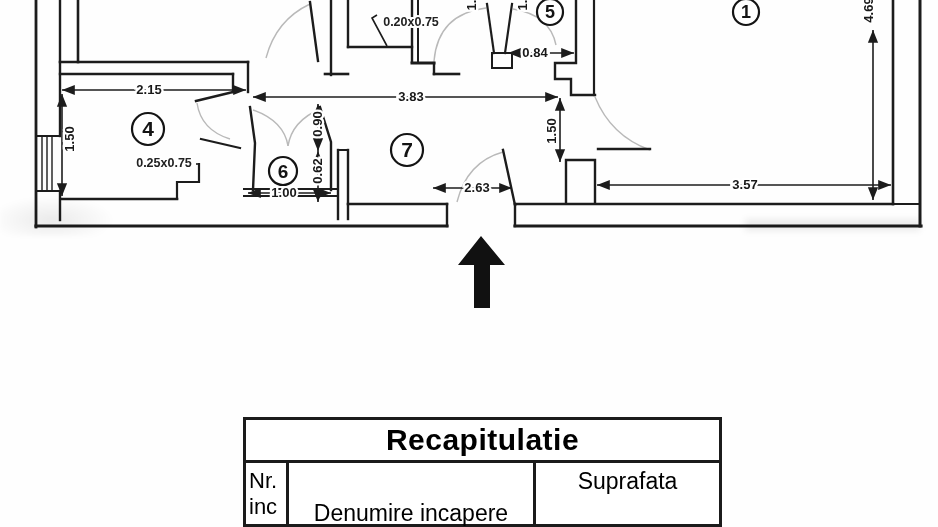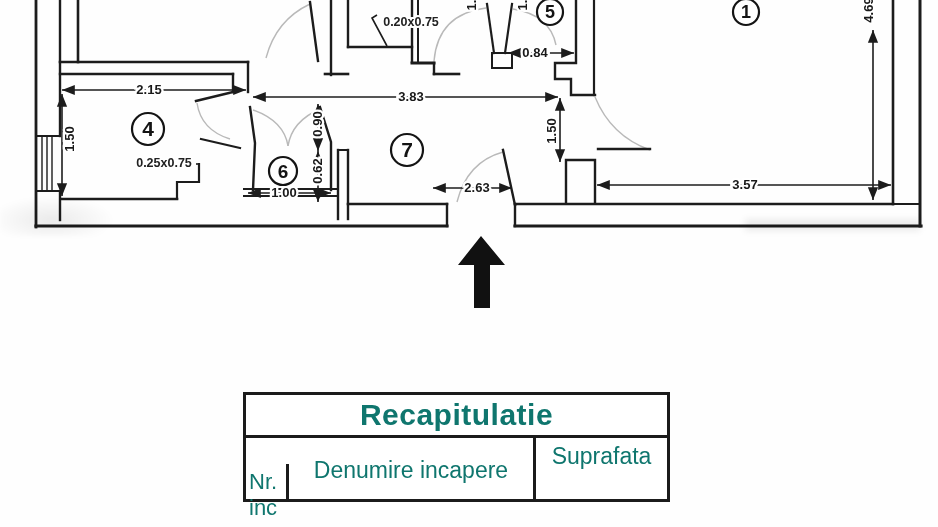--- a/index.html
+++ b/index.html
@@ -8,29 +8,29 @@
   svg{position:absolute;left:0;top:0;display:block;}
   svg text{font-family:"Liberation Sans",sans-serif;}
   .dim{font-size:13px;font-weight:700;fill:#191919;paint-order:stroke;stroke:#ffffff;stroke-width:4.5px;text-anchor:middle;}
   .ann{font-size:12.5px;font-weight:700;fill:#222222;paint-order:stroke;stroke:#ffffff;stroke-width:4px;text-anchor:middle;}
   .rn{font-weight:700;fill:#141414;text-anchor:middle;}
   .wl{stroke:#1c1c1c;fill:none;stroke-linecap:square;}
   .arc{stroke:#b9b9b9;stroke-width:1.4;fill:none;}
   .dl{stroke:#1c1c1c;stroke-width:1.6;fill:none;}
   .smudge{position:absolute;pointer-events:none;}
   
-  #recap{position:absolute;left:243px;top:392px;width:427px;height:110px;box-sizing:border-box;
-         border:3px solid #1b1b1b;background:#fff;color:#0f766e;}
+  #recap{position:absolute;left:243px;top:417px;width:479px;height:110px;box-sizing:border-box;
+         border:3px solid #1b1b1b;background:#fff;color:#000000;}
   #recap .title{height:43px;border-bottom:3px solid #1b1b1b;box-sizing:border-box;
          display:flex;align-items:center;justify-content:center;
          font-size:30px;font-weight:700;letter-spacing:0.5px;}
   #recap .hdr{display:flex;height:64px;}
   #recap .c1{width:37px;border-right:3px solid #1b1b1b;font-size:22px;line-height:26px;
-         padding:5px 0 0 3px;box-sizing:content-box;margin-top:26px;}
-  #recap .c2{width:244px;border-right:3px solid #1b1b1b;display:flex;align-items:center;
+         padding:5px 0 0 3px;box-sizing:content-box;}
+  #recap .c2{width:244px;border-right:3px solid #1b1b1b;display:flex;align-items:flex-end;
          justify-content:center;font-size:23px;}
   #recap .c3{flex:1;display:flex;flex-direction:column;align-items:center;justify-content:space-between;
          padding-top:5px;font-size:23px;line-height:27px;}
 </style>
 </head>
 <body>
 
 <div id="stage">
 
   <svg width="938" height="420" viewBox="0 0 938 420">

